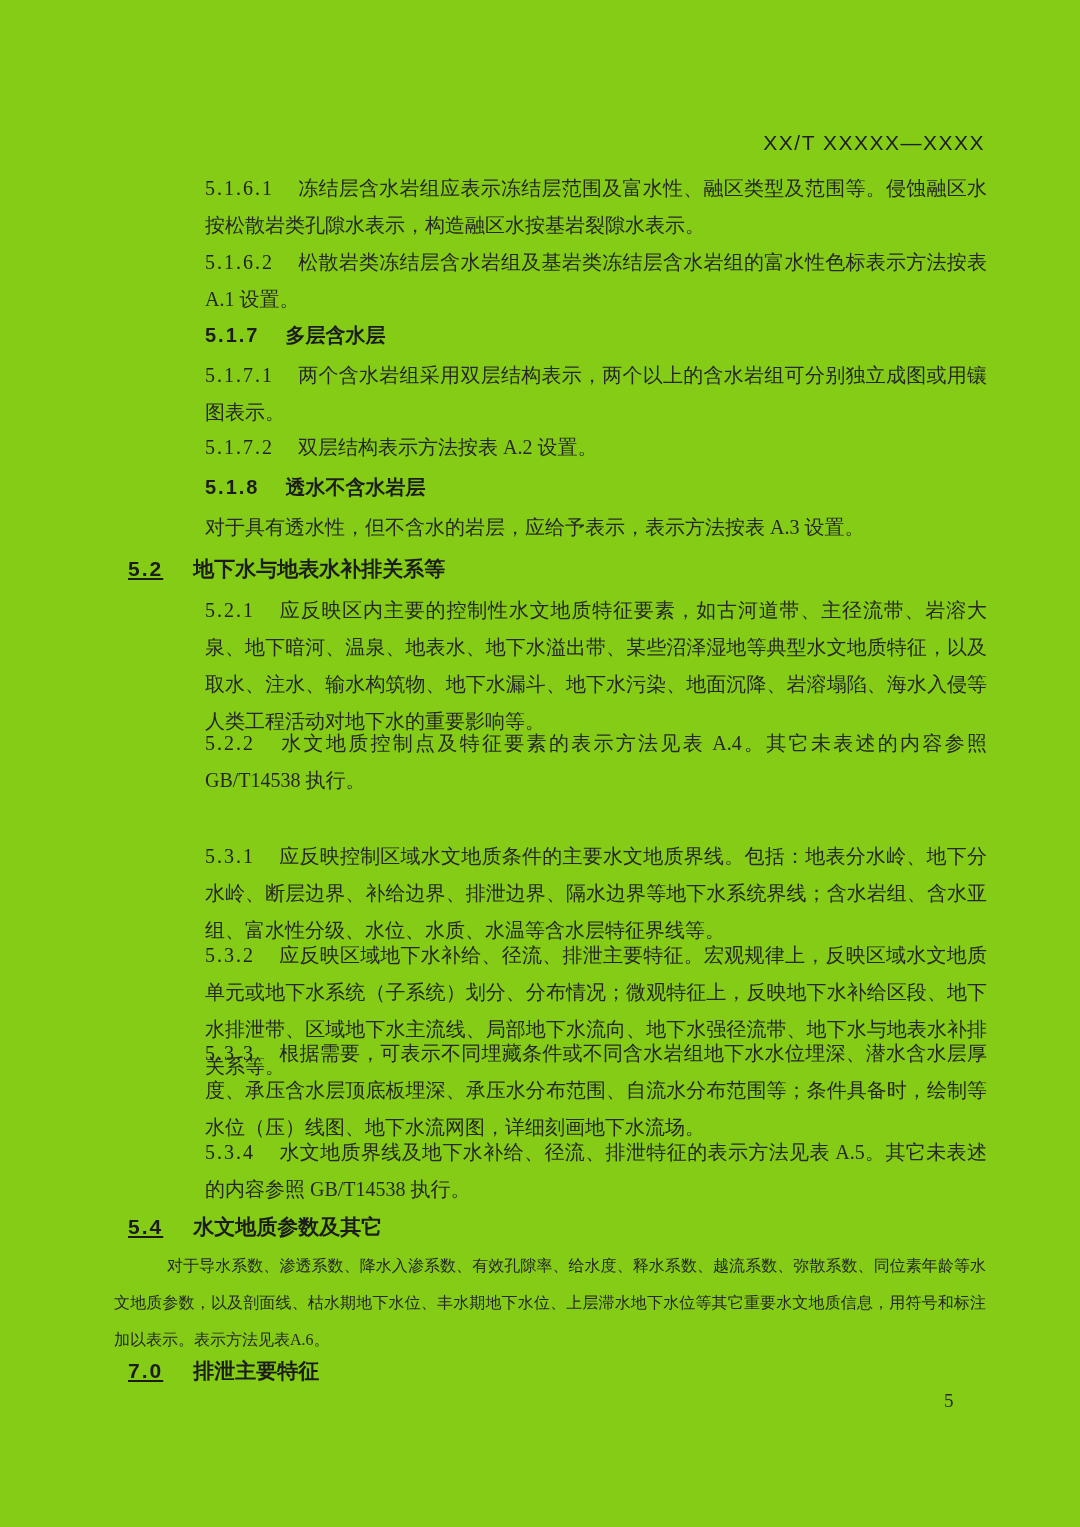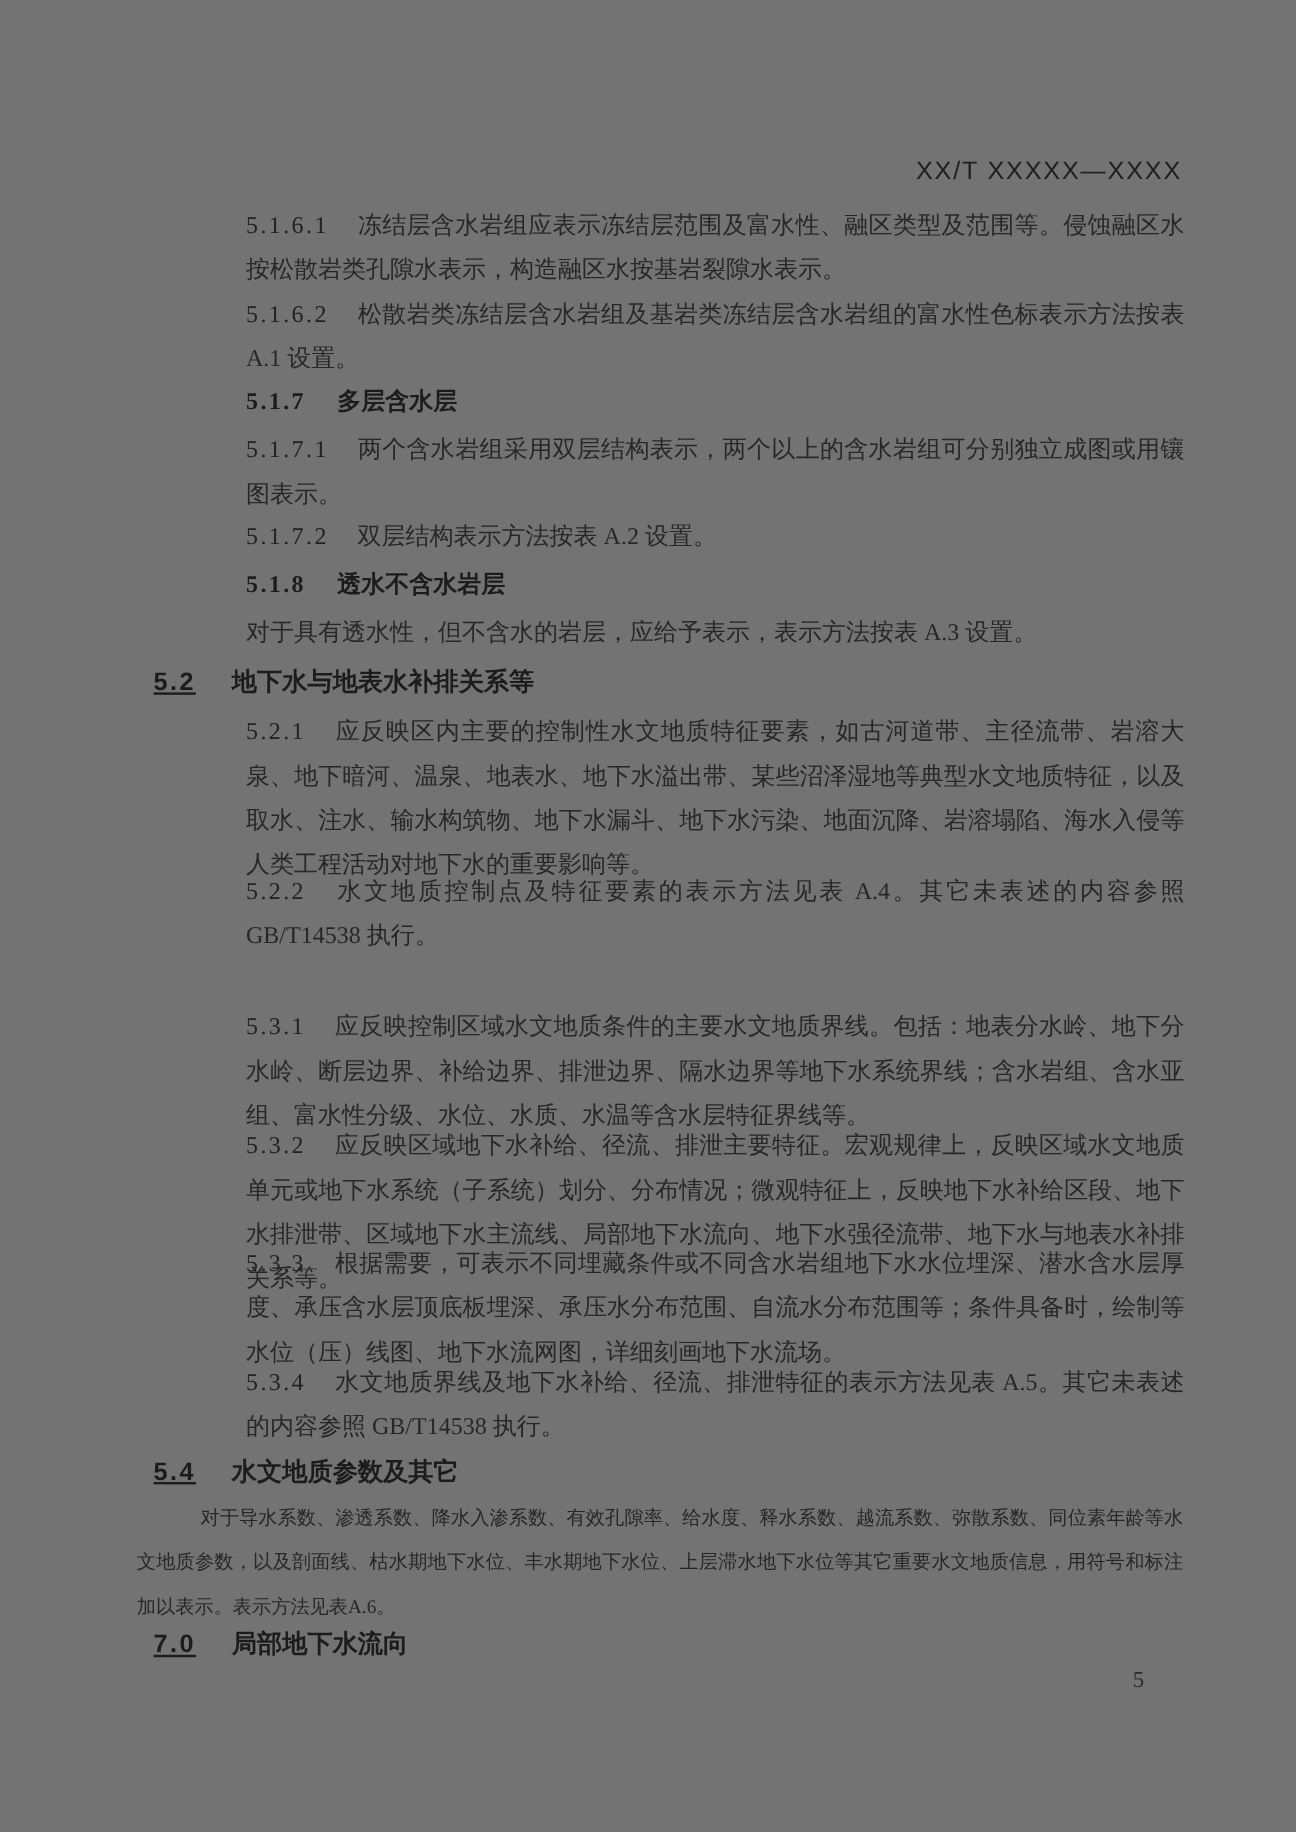--- a/index.html
+++ b/index.html
@@ -1,18 +1,18 @@
 <!DOCTYPE html>
 <html><head>
 <meta charset="utf-8">
 <style>
   html,body { margin:0; padding:0; background:#e9e9e9; }
   .page {
     position:relative; width:1080px; height:1527px;
-    background:#737373; color:#272727; overflow:hidden;
+    background:#84cc16; color:#272727; overflow:hidden;
     font-family:"Liberation Serif","DejaVu Serif",serif;
   }
   .doc-code {
     position:absolute; top:131px; right:95px;
     font-family:"Liberation Sans","DejaVu Sans",sans-serif;
     font-size:21px; letter-spacing:1.5px; color:#1f1f1f; white-space:nowrap;
   }
   .clause, .plain {
     position:absolute; left:205px; width:782px;
     font-size:20px; line-height:37px; text-align:justify;
@@ -24,21 +24,21 @@
   }
   .h2 {
     position:absolute; left:128px;
     font-family:"Liberation Sans","DejaVu Sans",sans-serif;
     font-weight:bold; font-size:21px; line-height:37px; color:#1c1c1c;
     white-space:nowrap;
   }
   .h2 .num { margin-right:30px; letter-spacing:2px;text-decoration:underline; }
   .h3 {
     position:absolute; left:205px;
-    font-family:Liberation Serif, serif;
+    font-family:Liberation Sans, sans-serif;
     font-weight:bold; font-size:20px; line-height:37px; color:#1c1c1c;
     white-space:nowrap;
   }
   .h3 .num { margin-right:26px; letter-spacing:2px; }
   .body-full {
     position:absolute; left:114px; width:872px;
     font-size:16px; line-height:37px; text-align:justify;
     text-justify:inter-character; text-indent:53px;
   }
   .page-num {
@@ -79,17 +79,17 @@
   <div class="clause" style="top:937px"><span class="num">5.3.2</span><span>应反映区域地下水补给、径流、排泄主要特征。宏观规律上，反映区域水文地质单元或地下水系统（子系统）划分、分布情况；微观特征上，反映地下水补给区段、地下水排泄带、区域地下水主流线、局部地下水流向、地下水强径流带、地下水与地表水补排关系等。</span></div>
 
   <div class="clause" style="top:1035px"><span class="num">5.3.3</span><span>根据需要，可表示不同埋藏条件或不同含水岩组地下水水位埋深、潜水含水层厚度、承压含水层顶底板埋深、承压水分布范围、自流水分布范围等；条件具备时，绘制等水位（压）线图、地下水流网图，详细刻画地下水流场。</span></div>
 
   <div class="clause" style="top:1134px"><span class="num">5.3.4</span><span>水文地质界线及地下水补给、径流、排泄特征的表示方法见表 A.5。其它未表述的内容参照 GB/T14538 执行。</span></div>
 
   <div class="h2" style="top:1208px"><span class="num">5.4</span><span>水文地质参数及其它</span></div>
 
   <div class="body-full" style="top:1247px"><span>对于导水系数、渗透系数、降水入渗系数、有效孔隙率、给水度、释水系数、越流系数、弥散系数、同位素年龄等水文地质参数，以及剖面线、枯水期地下水位、丰水期地下水位、上层滞水地下水位等其它重要水文地质信息，用符号和标注加以表示。表示方法见表A.6。</span></div>
 
-  <div class="h2" style="top:1352px"><span class="num">7.0</span><span>局部地下水流向</span></div>
+  <div class="h2" style="top:1352px"><span class="num">7.0</span><span>排泄主要特征</span></div>
 
   <div class="page-num">5</div>
 
 </div>
 
 </body></html>

